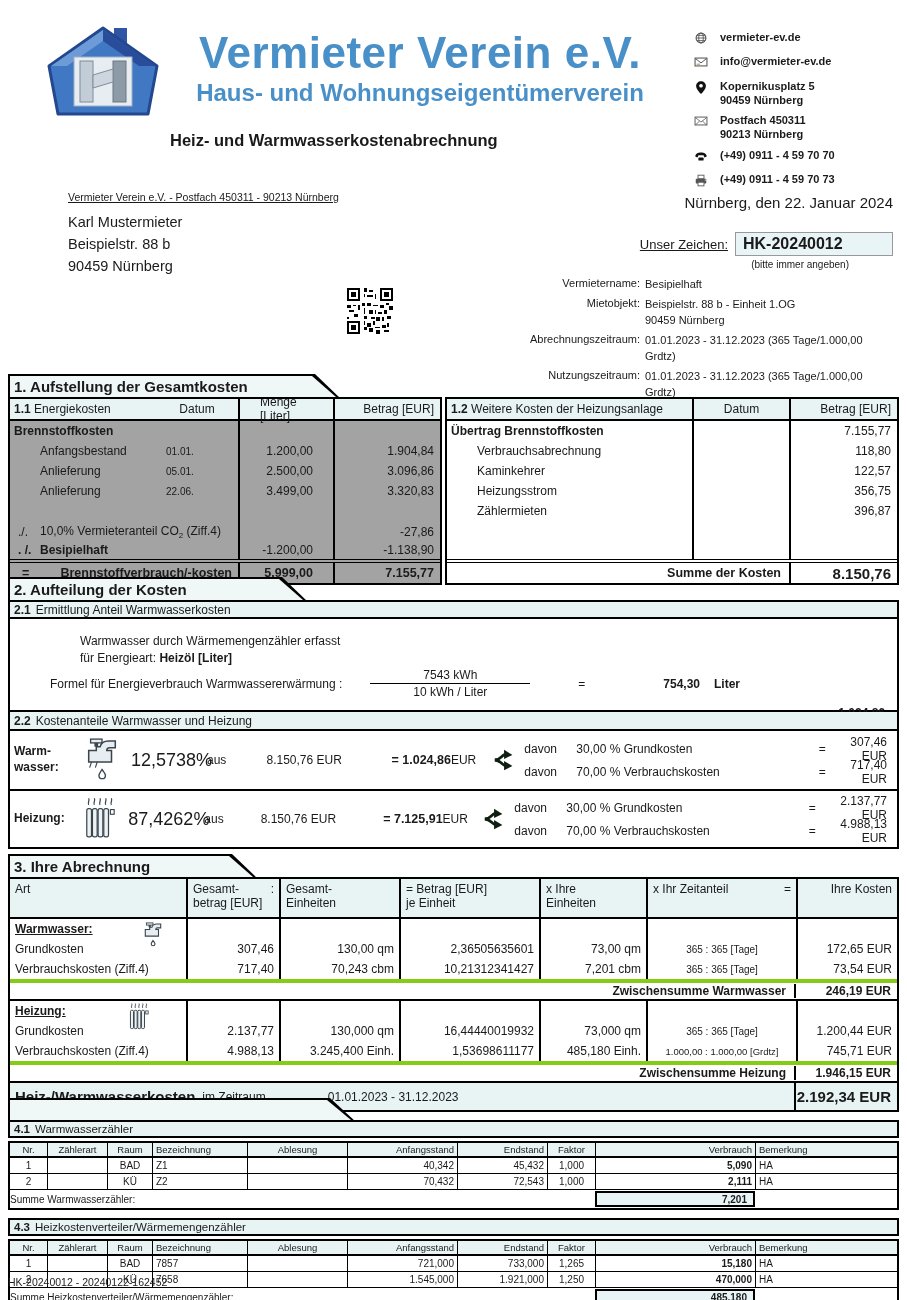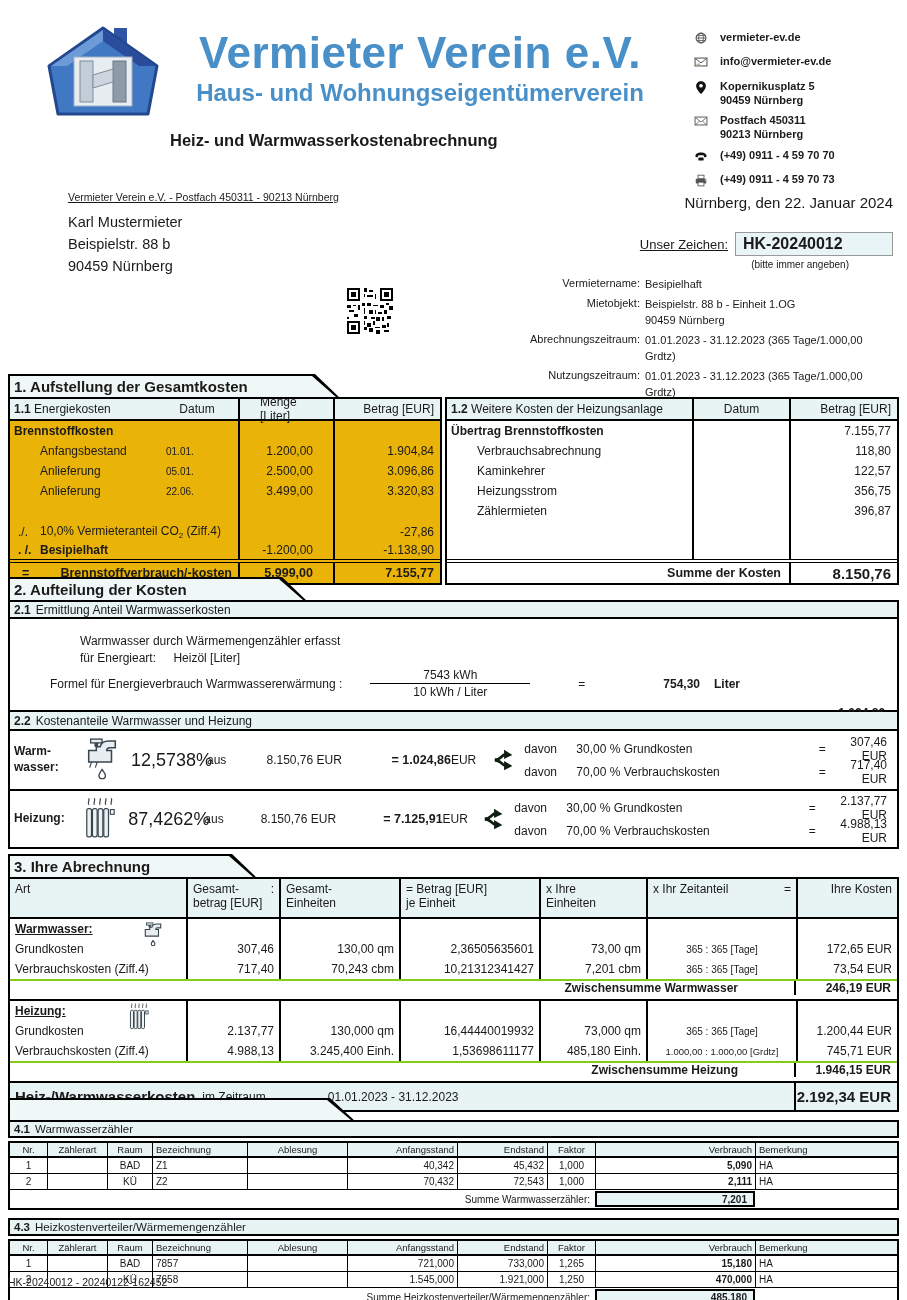--- a/index.html
+++ b/index.html
@@ -39,21 +39,21 @@
   .sec-tab .bgB { position:absolute; inset:0; background:#000;
                   clip-path:polygon(0 0, calc(100% - 26px) 0, 100% 100%, 0 100%); }
   .sec-tab .bgI { position:absolute; inset:2px 5px 2px 2px; background:#f0f7f7;
                   clip-path:polygon(0 0, calc(100% - 24px) 0, 100% 100%, 0 100%); }
   .sec-tab .tt { position:relative; z-index:1; display:block; font-size:15px; font-weight:bold;
                  padding:4px 0 0 6px; white-space:nowrap; }
 
   
   .s1 { left:8px; top:374px; width:891px; }
   .s1-tables { display:flex; }
-  .t1 { width:434px; border:2px solid #000; margin-right:3px; background:#eab308; }
+  .t1 { width:434px; border:2px solid #000; margin-right:3px; background:#a3a3a3; }
   .t2 { flex:1; border:2px solid #000; background:#fff; }
   .th { display:flex; background:#e8f3f3; border-bottom:2px solid #000; font-size:12px; height:22px; align-items:stretch; }
   .r  { display:flex; align-items:stretch; height:20px; font-size:12px; flex:none; }
   .r > div, .th > div { display:flex; align-items:center; }
   .t-body { display:flex; flex-direction:column; height:138px; }
   .sp { flex:1 1 auto; height:auto; }
   .t1a { flex:1; padding:0 4px; }
   .t1b { width:95px;  border-left:2px solid #000; justify-content:flex-end; padding:0 20px; }
   .t1c { width:107px; border-left:2px solid #000; justify-content:flex-end; padding:0 6px; }
   .t2a { flex:1; padding:0 4px; }
@@ -67,21 +67,21 @@
   .sumr > div { display:flex; align-items:center; }
   sub { font-size:8px; }
 
   
   .s2 { left:8px; top:577px; width:891px; }
   .bar { display:flex; align-items:center; background:#e8f3f3; border:2px solid #000; height:19px; font-size:12px; padding-left:4px; position:relative; z-index:1; }
   .bar .no { font-weight:bold; margin-right:5px; }
   .box21 { border:2px solid #000; border-top:none; height:93px; font-size:12px; padding-top:13px; }
   .p1 { margin:2px 0 3px 70px; }
   .p2 { margin:0 0 0 70px; }
-  .p2 .v { font-weight:normal; margin-left:14px; }
+  .p2 .v { font-weight:bold; }
   .frow { display:flex; align-items:center; margin-top:3px; }
   .frow .fl { margin-left:40px; }
   .frac { width:160px; margin-left:28px; text-align:center; }
   .frac .fn { border-bottom:1.5px solid #000; padding:0 8px 1px; }
   .frac .fd { padding-top:1px; }
   .frow .feq { margin-left:48px; }
   .frow .fres { margin-left:78px; font-weight:bold; }
   .frow .funit { margin-left:14px; font-weight:bold; }
   .l3 { display:flex; align-items:center; margin:7px 0 0 70px; }
   .l3 .la { width:362px; }
@@ -116,21 +116,21 @@
   .c4 { width:107px; } .c5 { width:150px; } .c6 { flex:1; }
   .blx { border-left:2px solid #000; }
   .sp2 { display:flex; justify-content:space-between; }
   .r3 { display:flex; align-items:stretch; height:20px; font-size:12px; }
   .r3 > div { display:flex; align-items:center; padding:0 5px; }
   .r3 .num { justify-content:flex-end; }
   .r3 .ctr { justify-content:center; font-size:10px; }
   .grp { font-weight:bold; text-decoration:underline; }
   .gcell { position:relative; }
   .gicon { position:absolute; right:22px; top:1px; z-index:1; }
-  .r3sum { display:flex; align-items:flex-start; height:22px; border-top:2px solid #84cc16; border-bottom:2px solid #000; font-size:12px;gap:48px; }
+  .r3sum { display:flex; align-items:center; height:22px; border-top:4px solid #84cc16; border-bottom:2px solid #000; font-size:12px; }
   .r3sum .zlab { flex:1; display:flex; align-items:center; justify-content:flex-end; font-weight:bold; padding-right:8px; }
   .r3sum .zval { width:103px; border-left:2px solid #000; display:flex; align-items:center; justify-content:flex-end; font-weight:bold; padding-right:6px; }
   .r3tot { display:flex; align-items:stretch; height:27px; background:#e8f3f3; font-size:12px; }
   .r3tot .tl { display:flex; align-items:center; padding-left:5px; font-size:15px; font-weight:bold; }
   .r3tot .tm { display:flex; align-items:center; margin-left:7px; }
   .r3tot .tp { display:flex; align-items:center; margin-left:62px; }
   .r3tot .tv { margin-left:auto; width:103px; border-left:2px solid #000; display:flex; align-items:center; justify-content:flex-end; font-size:15px; font-weight:bold; padding-right:6px; }
 
   
   .s4 { left:8px; top:1098px; width:891px; }
@@ -146,21 +146,21 @@
   .k2 { width:45px; justify-content:center; }
   .k3 { width:95px; }
   .k4 { width:100px; justify-content:center; }
   .k5 { width:110px; justify-content:flex-end; }
   .k6 { width:90px; justify-content:flex-end; }
   .k7 { width:48px; justify-content:center; }
   .k8 { width:160px; justify-content:flex-end; }
   .k9 { flex:1; }
   .bl1 { border-left:1.5px solid #000; }
   .t4s { display:flex; align-items:center; height:18px; font-size:10px; }
-  .t4s .slab { width:585px; text-align:right; padding-right:5px; }
+  .t4s .slab { width:585px; padding-right:5px; }
   .t4s .sbox { width:160px; border:2px solid #000; background:#e9f4f6; height:16px; display:flex; align-items:center; justify-content:flex-end; font-weight:bold; padding-right:6px; }
 
   .foot { left:8px; top:1276px; font-size:10.5px; color:#222; }
 </style>
 </head>
 <body>
 
 <div class="page">
 
   <div class="abs logo">

